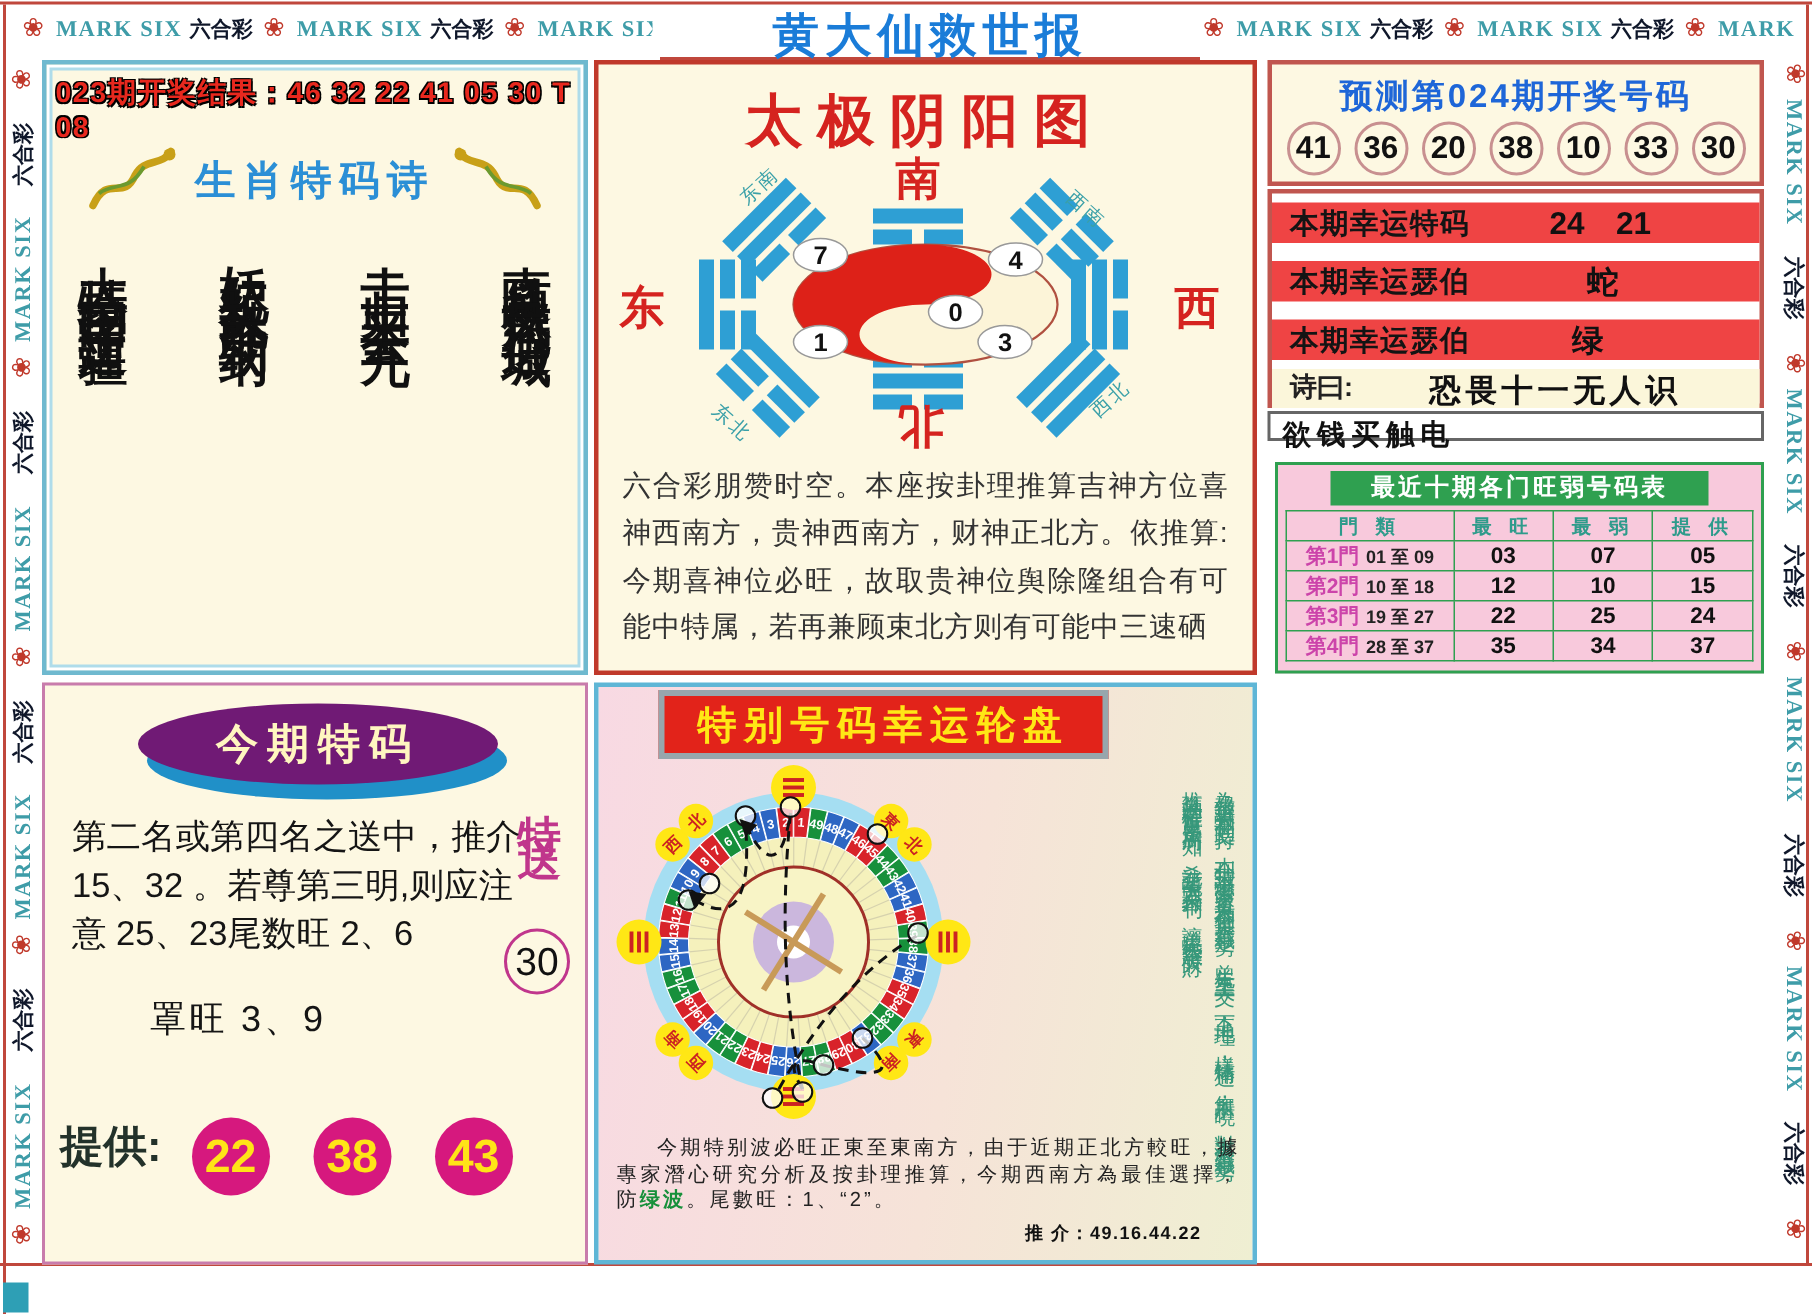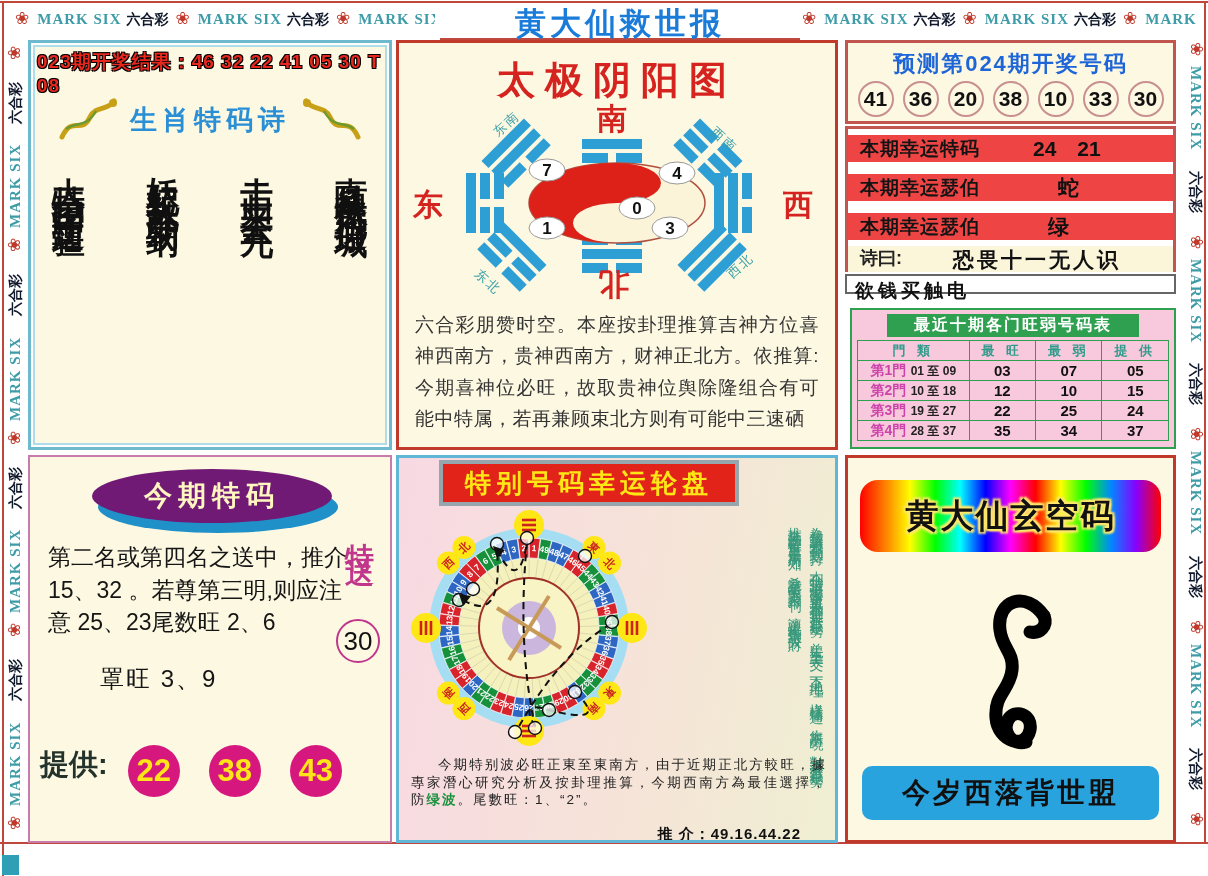--- a/index.html
+++ b/index.html
@@ -90,21 +90,21 @@
               line-height:52px;font-size:31px;font-weight:bold;margin-right:29px;}
   
   #wheel-banner{left:40px;top:2px;width:292px;height:38px;background:#E2231A;border:4px solid #97A6AC;
                 text-align:center;line-height:38px;font-size:26px;font-weight:bold;color:#FFE715;letter-spacing:5px;}
   #wheel-svg{left:0px;top:46px;}
   #wheel-promo{right:8px;top:58px;height:250px;width:150px;writing-mode:vertical-rl;
                font-size:14px;color:#37987B;letter-spacing:2.5px;line-height:1.55;}
   #wheel-analysis{left:12px;top:298px;width:416px;font-size:13.5px;line-height:1.3;letter-spacing:2px;
                   color:#222;text-align:justify;text-indent:2em;}
   #wheel-analysis .green{color:#17903B;font-weight:bold;}
-  #wheel-tip{right:34px;top:356px;font-size:15px;font-weight:bold;color:#111;letter-spacing:1px;margin-top:11px;}
+  #wheel-tip{right:34px;top:356px;font-size:12px;font-weight:bold;color:#111;letter-spacing:1px;}
   
   #rainbow-box{left:12px;top:22px;width:301px;height:72px;border-radius:18px;
      background:linear-gradient(90deg,#f00,#ff8000,#ff0,#0f0,#0ff,#00f,#f0f,#f00,#ff0,#0f0,#08f,#80f,#f00);
      display:flex;align-items:center;justify-content:center;}
   #rainbow-box span{font-size:33px;font-weight:bold;color:#111;letter-spacing:2px;
      text-shadow:0 0 4px #FFE86C,2px 2px 2px #FFE86C,-2px -2px 2px #FFE86C,2px -2px 2px #FFE86C,-2px 2px 2px #FFE86C;}
   #xuan-glyph{left:108px;top:130px;}
   #blue-box{left:14px;top:308px;width:297px;height:54px;background:#29A3DE;border-radius:10px;
             text-align:center;line-height:54px;font-size:28px;font-weight:bold;color:#101010;letter-spacing:3px;}
   #corner-block{left:2px;top:855px;width:17px;height:20px;background:#2E9FB5;}
@@ -550,26 +550,14 @@
       <g fill="#111">
         <polygon points="94,42 106,46 98,54"></polygon>
         <polygon points="60,90 72,92 64,102"></polygon>
       </g>
     </svg>
     <div id="wheel-promo" class="abs">為報答讀者對本刊的支持，本刊特請本港玄學家曾道長為本刊推算六合彩走勢，曾先生上至天文，下至地理，樣樣精通，無所不曉，對本港六合彩走勢推算的準確程度更是眾所周知，希諸君能大力支持本刊，讓曾先生帶您發大財。</div>
     <div id="wheel-analysis" class="abs"><span>今期特别波必旺正東至東南方，由于近期正北方較旺，據專家潛心研究分析及按卦理推算，今期西南方為最佳選擇，防</span><span class="green">绿波</span><span>。尾數旺：1、“2”。</span></div>
     <div id="wheel-tip" class="abs"><span>推 介：</span><span>49.16.44.22</span></div>
   </div>
 
-  <div id="p-xuan" class="panel">
-    <div id="rainbow-box" class="abs">
-      <span>黄大仙玄空码</span>
-    </div>
-    <svg id="xuan-glyph" class="abs" width="110" height="170" viewBox="0 0 110 170">
-      <g fill="none" stroke="#000" stroke-width="13" stroke-linecap="round">
-        <path d="M88,28 C70,2 40,12 44,42 C46,60 58,64 56,82 C54,102 38,106 40,130 C42,154 70,162 74,142 C77,126 58,120 52,132 C46,144 56,158 70,154"></path>
-        <path d="M88,28 C92,38 84,46 74,44"></path>
-      </g>
-    </svg>
-    <div id="blue-box" class="abs">今岁西落背世盟</div>
-  </div>
 
 </div>
 
 </body></html>

